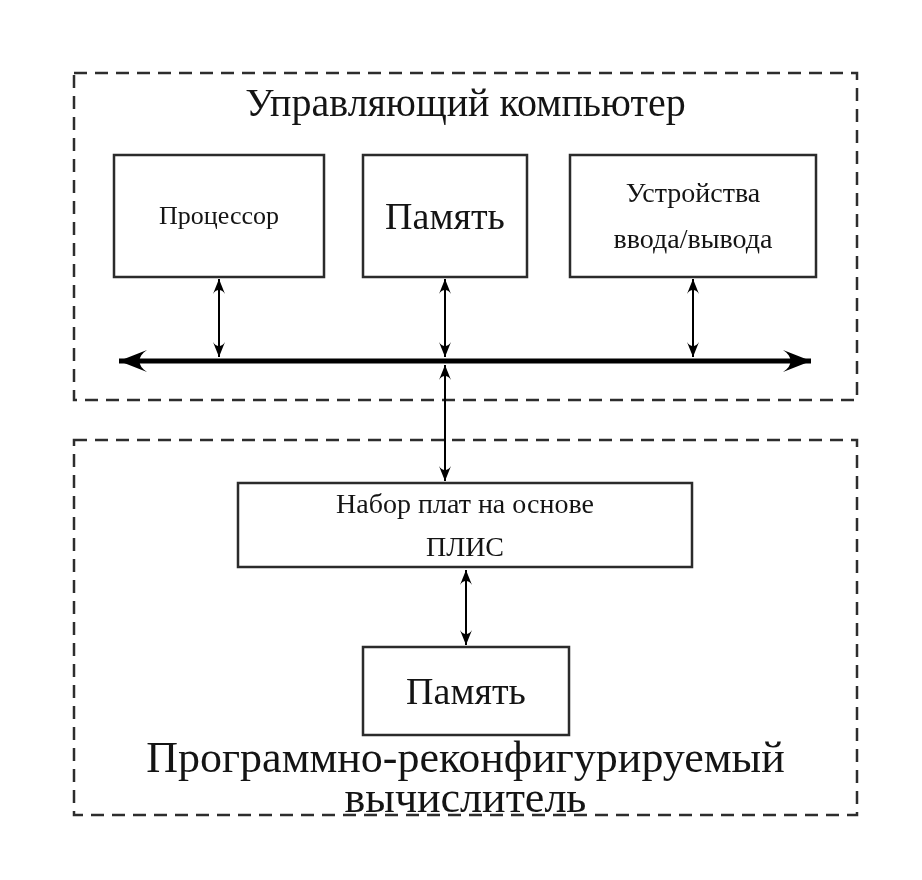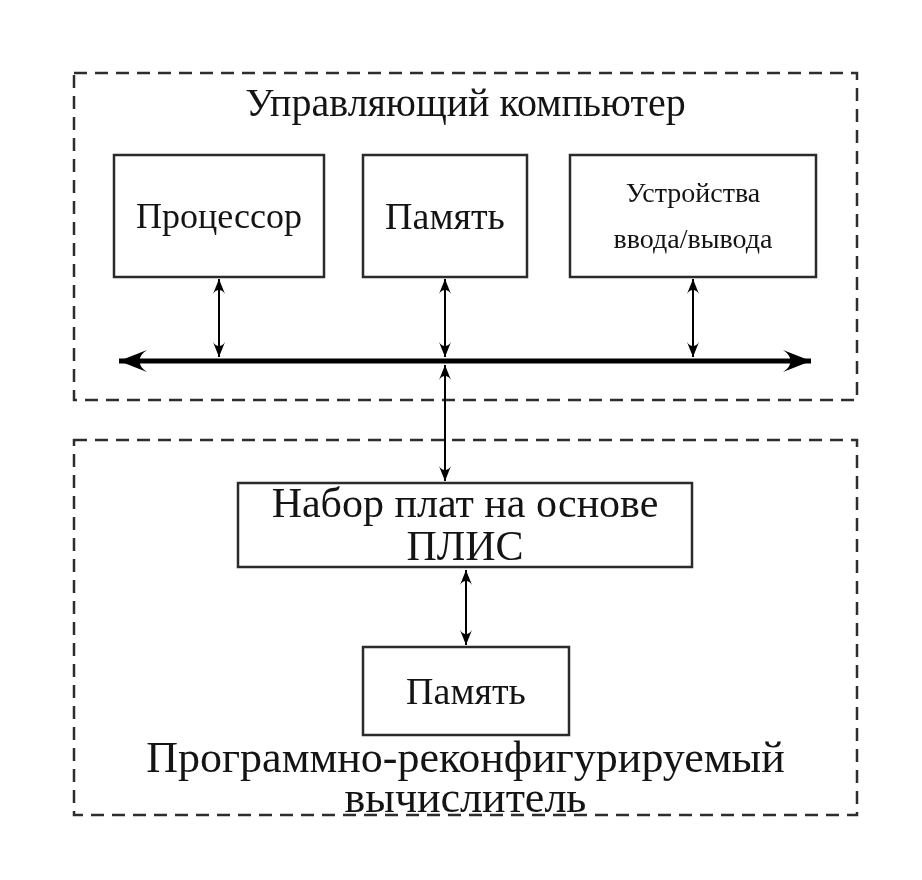--- a/index.html
+++ b/index.html
@@ -40,24 +40,24 @@
     top: 738px;
     width: 783px;
     font-size: 44px;
     line-height: 40px;
   }
   .node-label {
     display: flex;
     align-items: center;
     justify-content: center;
   }
-  .lbl-processor { left: 114px; top: 155px; width: 210px; height: 122px; font-size: 36px; }
+  .lbl-processor { left: 114px; top: 155px; width: 210px; height: 122px; font-size: 26px; }
   .lbl-memory    { left: 363px; top: 155px; width: 164px; height: 122px; font-size: 38px; }
   .lbl-io        { left: 570px; top: 155px; width: 246px; height: 122px; font-size: 28px; line-height: 46px; }
-  .lbl-fpga      { left: 238px; top: 483px; width: 454px; height: 84px;  font-size: 42px; line-height: 43px; }
+  .lbl-fpga      { left: 238px; top: 483px; width: 454px; height: 84px;  font-size: 28px; line-height: 43px; }
   .lbl-fpga-mem  { left: 363px; top: 647px; width: 206px; height: 88px;  font-size: 38px; }
 </style>
 </head>
 <body>
 
 <div class="page">
 
   <svg width="922" height="880" viewBox="0 0 922 880">
     <defs>
       <marker id="ah" markerUnits="userSpaceOnUse" markerWidth="18" markerHeight="16" refX="15" refY="7" orient="auto-start-reverse">

